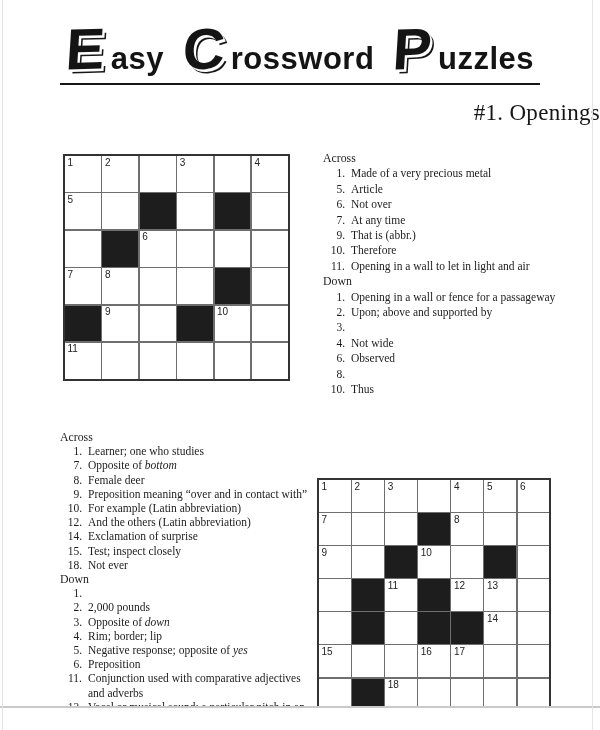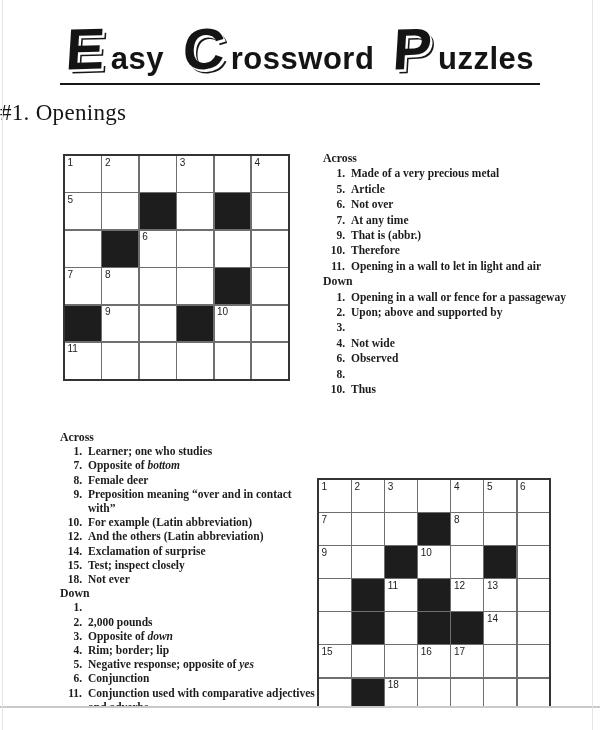--- a/index.html
+++ b/index.html
@@ -22,42 +22,42 @@
     font-size:58px;line-height:58px;display:inline-block;
     transform:skewX(-5deg) rotate(-1.5deg);
     text-shadow:2.5px 2.5px 0 #ffffff,4px 4px 0 #161616;
     letter-spacing:-1px;
   }
   .logo .rest{font-size:31px;line-height:31px;margin-left:7px;letter-spacing:0.5px;}
   .title-rule{position:absolute;left:60px;top:83px;width:480px;height:2px;background:#161616;}
 
   
   .ptitle{
-    position:absolute;left:0;width:600px;text-align:left;
+    position:absolute;left:0;width:600px;text-align:right;
     font-family:"Liberation Serif",serif;font-size:23px;color:#161616;letter-spacing:0.3px;
   }
   #p1-title{top:100px;}
   #p2-title{top:399px;}
 
   
   .xgrid{
     position:absolute;display:grid;gap:1.5px;background:#6e6e6e;
     border:2px solid #333333;box-sizing:content-box;
   }
   .cell{background:#ffffff;position:relative;}
   .cell.black{background:#1d1d1d;}
   .cellnum{
     position:absolute;top:0.5px;left:2.5px;
     font-family:"Liberation Sans",sans-serif;font-size:10px;line-height:11px;color:#222222;
   }
   #grid1{left:63px;top:154px;}
   #grid2{left:317px;top:478px;}
 
   
-  .clues{position:absolute;font-size:11.5px;color:#1c1c1c;font-weight:bold;}
+  .clues{position:absolute;font-size:11.5px;color:#1c1c1c;}
   #clues1{left:323px;top:151px;width:266px;line-height:15.4px;}
   #clues2{left:60px;top:430px;width:262px;line-height:14.2px;}
   .clue-head{font-size:11.8px;}
   .clue{display:flex;align-items:flex-start;}
   .cnum{flex:0 0 22px;width:22px;text-align:right;}
   .ctext{margin-left:6px;white-space:pre-line;}
 
   
   .bottom-mask{position:absolute;left:0;right:0;top:707px;bottom:0;background:#ffffff;z-index:5;}
   .edge-bottom{position:absolute;left:0;right:0;top:706px;height:1.5px;background:#c9c9c9;z-index:6;}
@@ -268,21 +268,21 @@
         <div class="clue">
           <span class="cnum">4.</span>
           <span class="ctext">Rim; border; lip</span>
         </div>
         <div class="clue">
           <span class="cnum">5.</span>
           <span class="ctext">Negative response; opposite of <i>yes</i></span>
         </div>
         <div class="clue">
           <span class="cnum">6.</span>
-          <span class="ctext">Conjunction</span>
+          <span class="ctext">Preposition</span>
         </div>
         <div class="clue">
           <span class="cnum">11.</span>
           <span class="ctext">Conjunction used with comparative adjectives
 and adverbs</span>
         </div>
         <div class="clue">
           <span class="cnum">13.</span>
           <span class="ctext">Vocal or musical sound; a particular pitch in an</span>
         </div>

